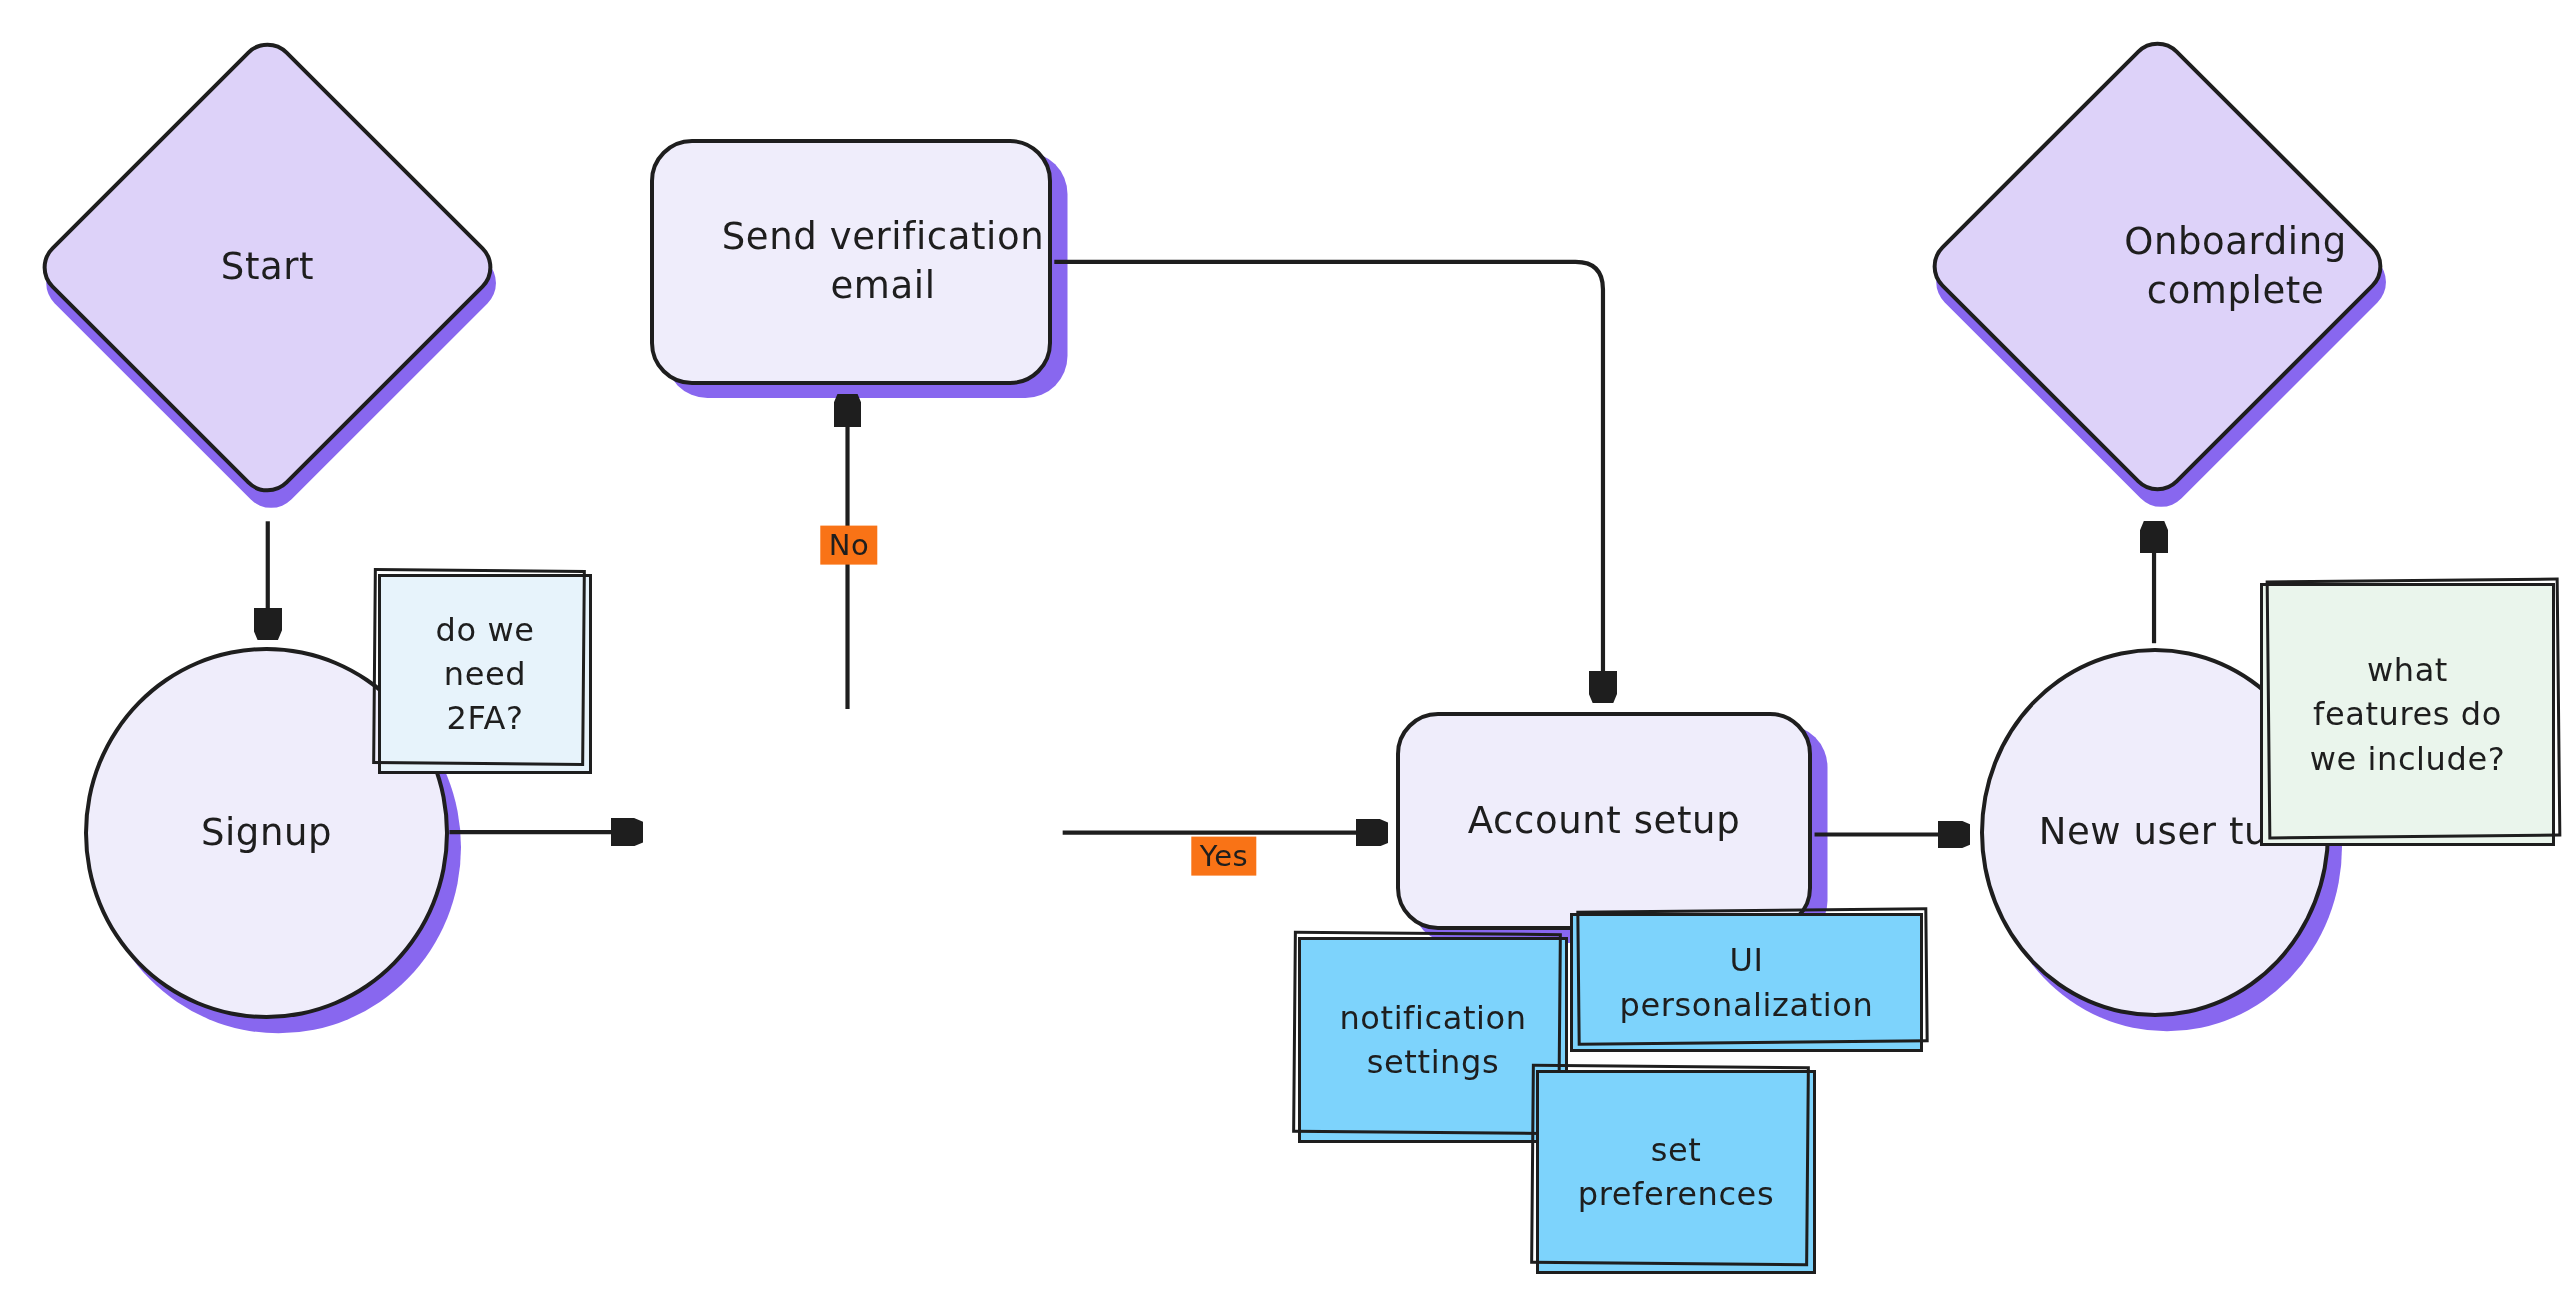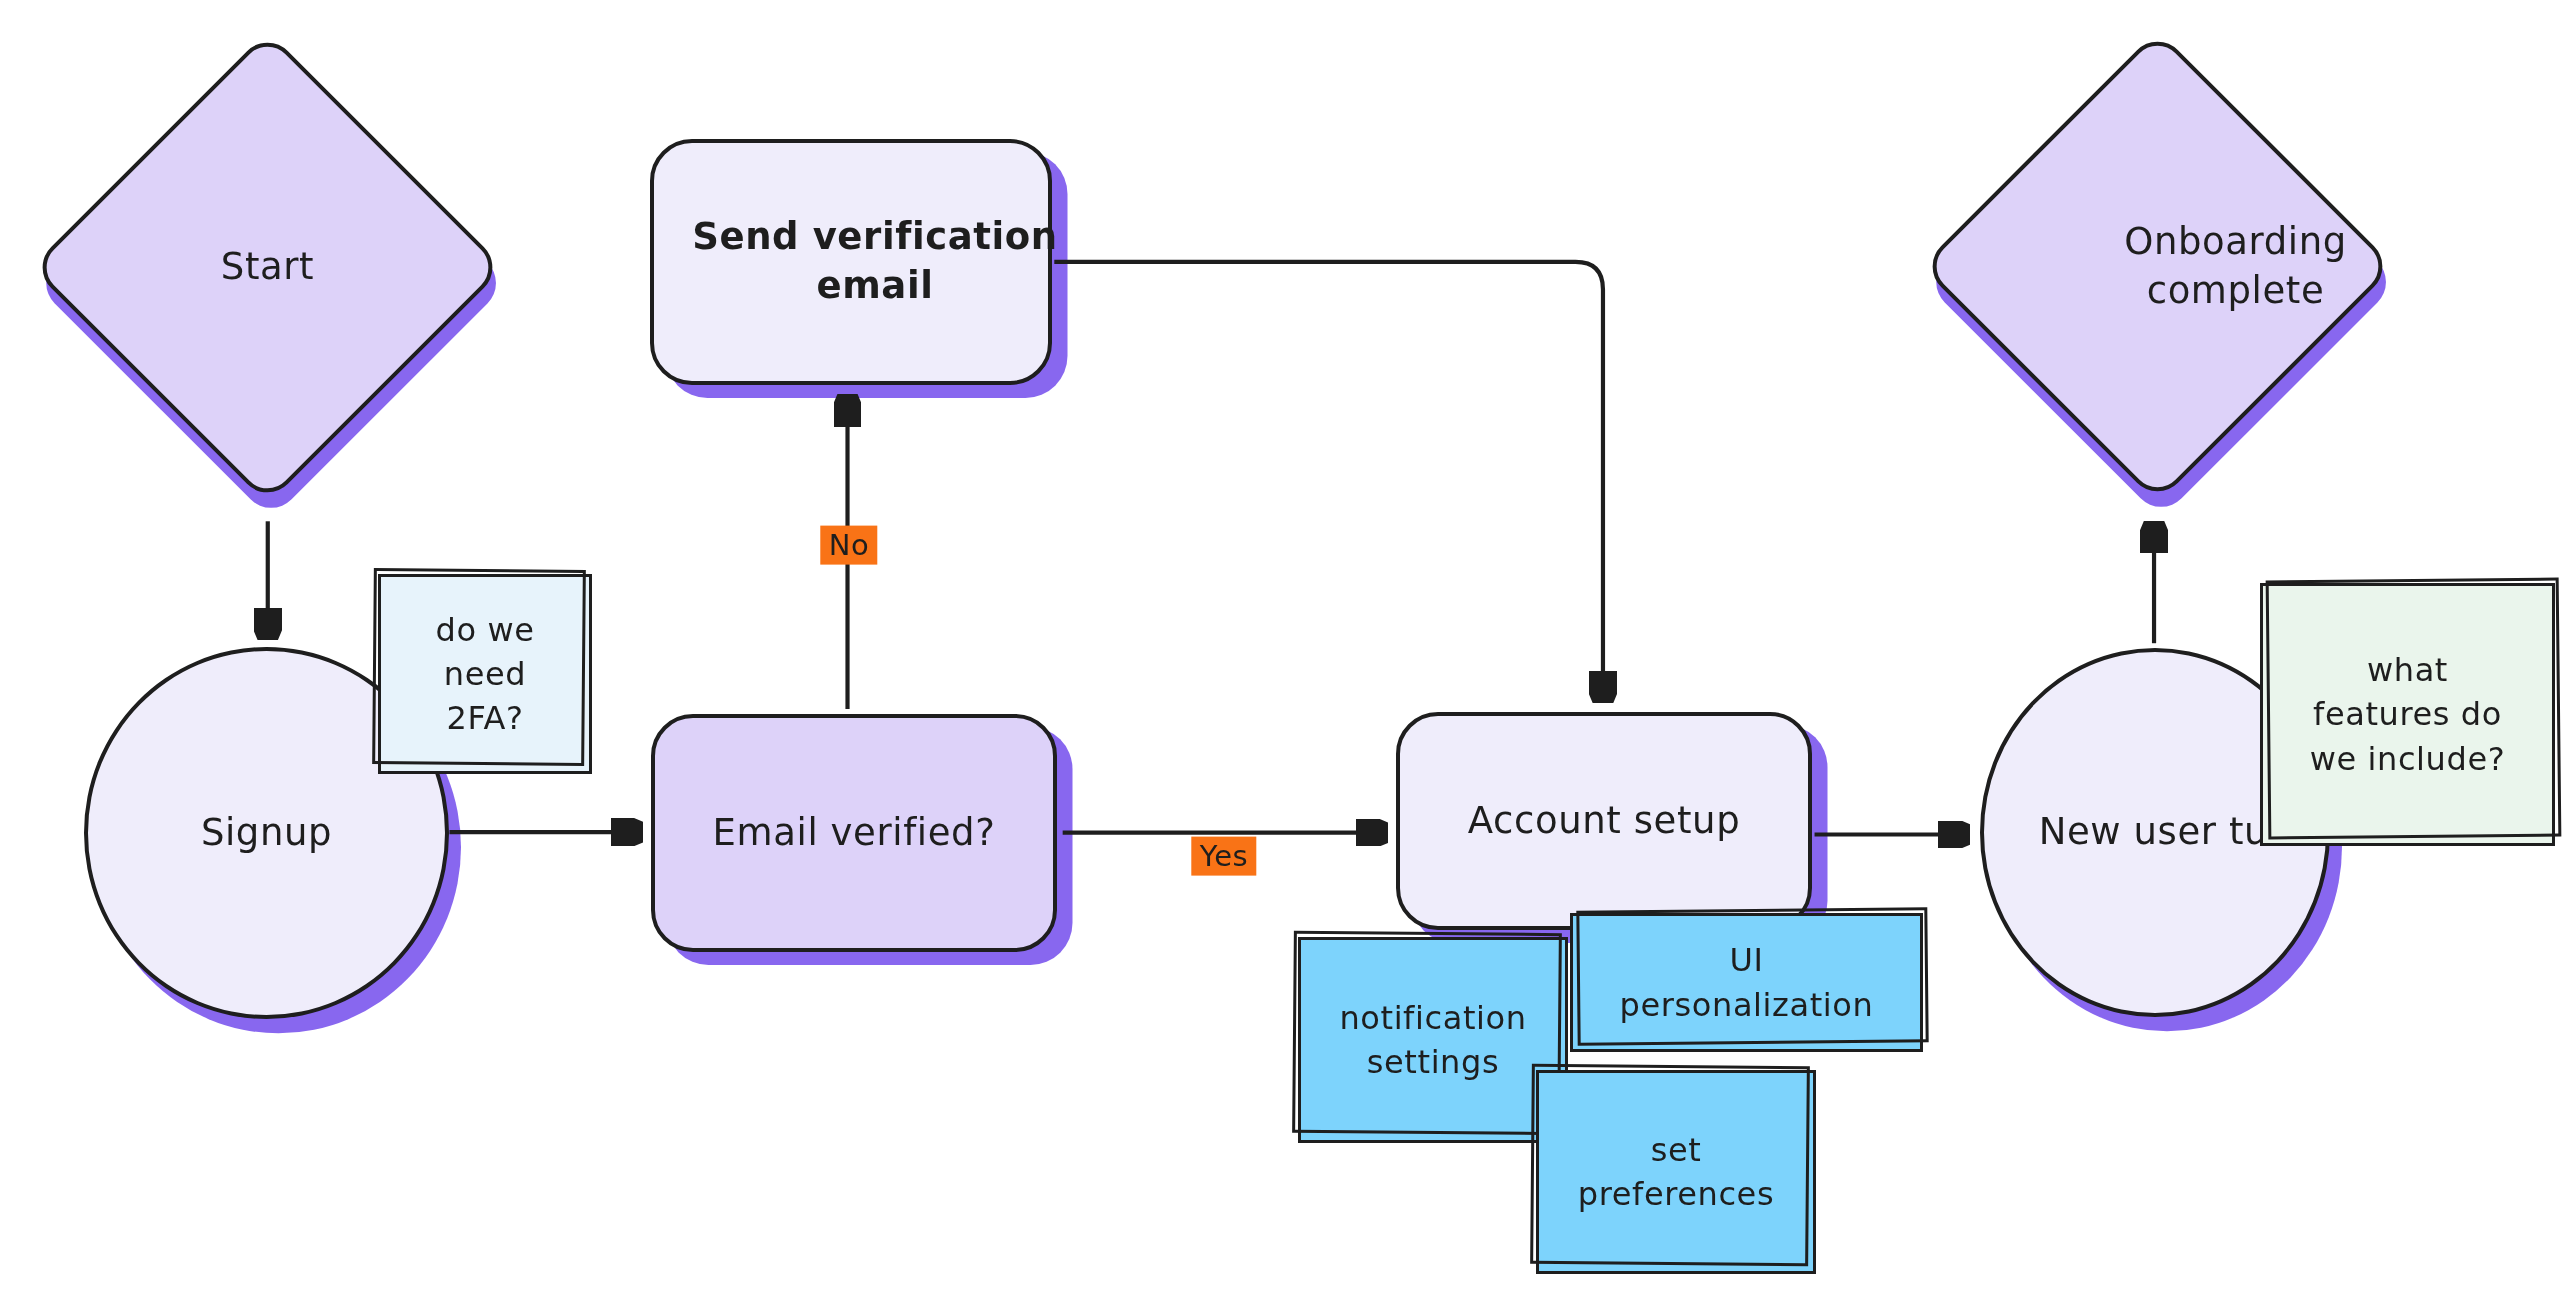--- a/index.html
+++ b/index.html
@@ -70,30 +70,25 @@
     <div class="shape"></div>
     <div class="node-label">Signup</div>
   </div>
 
   <div class="node diamond fill-purple" style="left:100px;top:100px;width:335px;height:335px;">
     <div class="shadow"></div>
     <div class="shape fill" style="background:#ddd2f9;"></div>
     <div class="node-label">Start</div>
   </div>
 
-  <div class="node box fill-purple" style="left:651px;top:714px;width:406px;height:238px;">
-    <div class="shadow"></div>
-    <div class="shape"></div>
-    <div class="node-label">Email verified?</div>
-  </div>
 
   <div class="node box fill-lavender" style="left:650px;top:139px;width:402px;height:246px;">
     <div class="shadow"></div>
     <div class="shape"></div>
-    <div class="node-label" style="padding:0 24px;font-weight:bold;">Send verification email</div>
+    <div class="node-label" style="padding:0 32px;">Send verification email</div>
   </div>
 
   <div class="node box fill-lavender" style="left:1396px;top:712px;width:416px;height:218px;">
     <div class="shadow"></div>
     <div class="shape"></div>
     <div class="node-label">Account setup</div>
   </div>
 
   <div class="node circle" style="left:1980px;top:648px;width:350px;height:369px;">
     <div class="shadow"></div>

